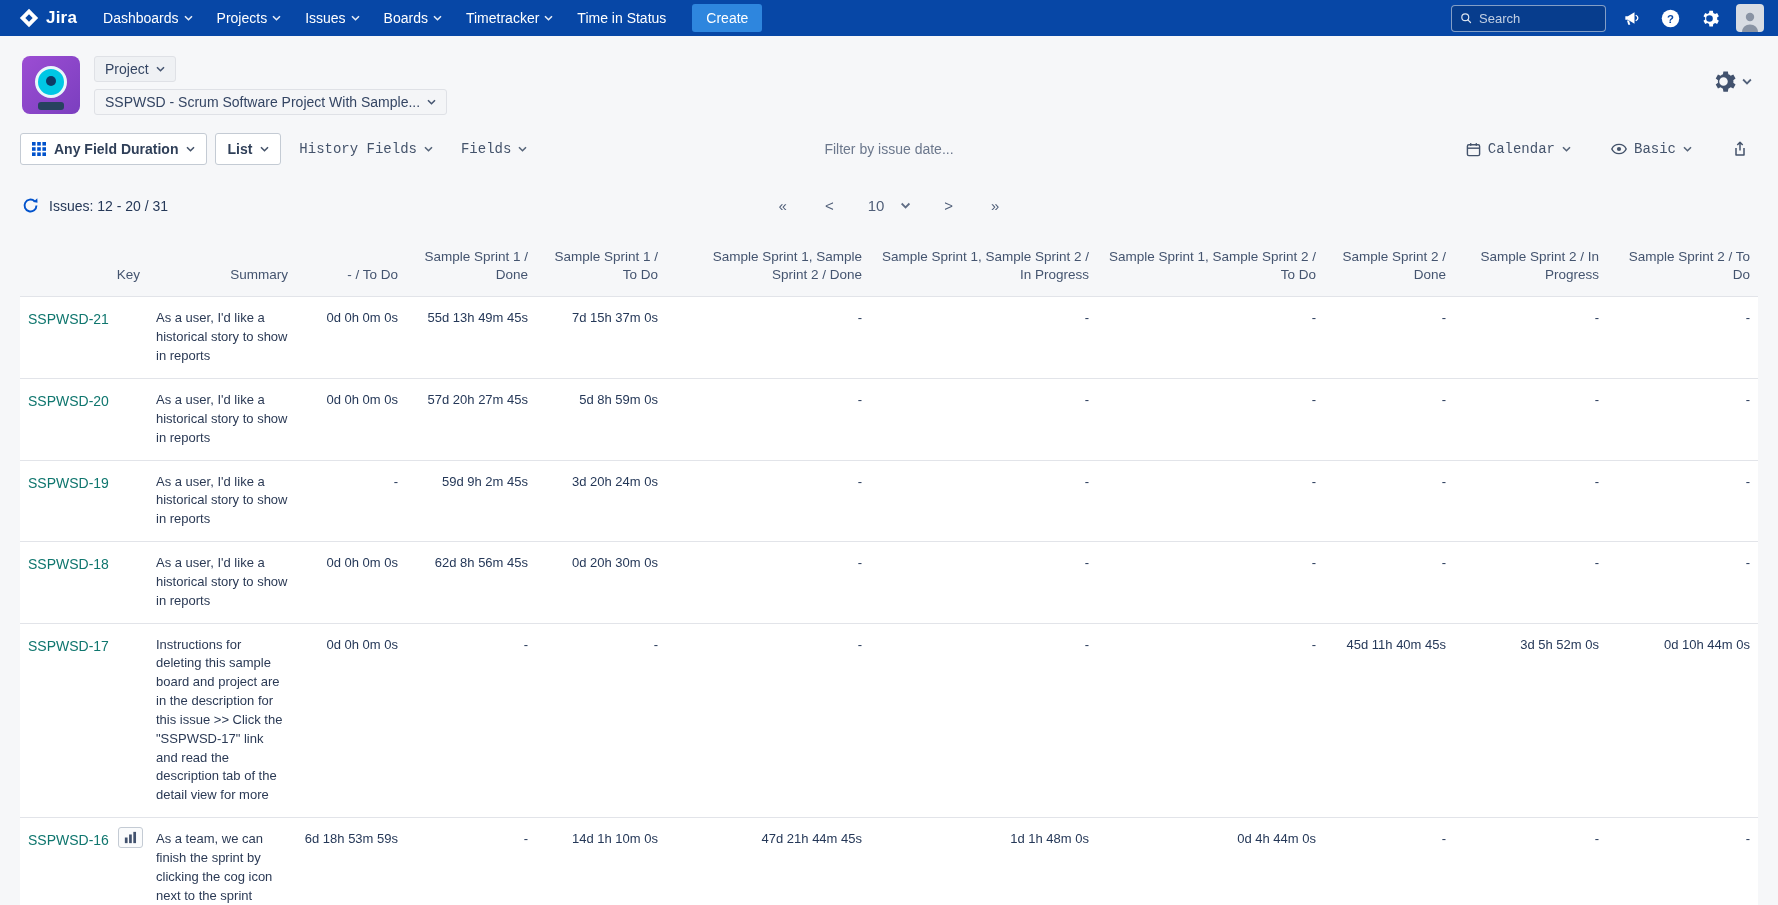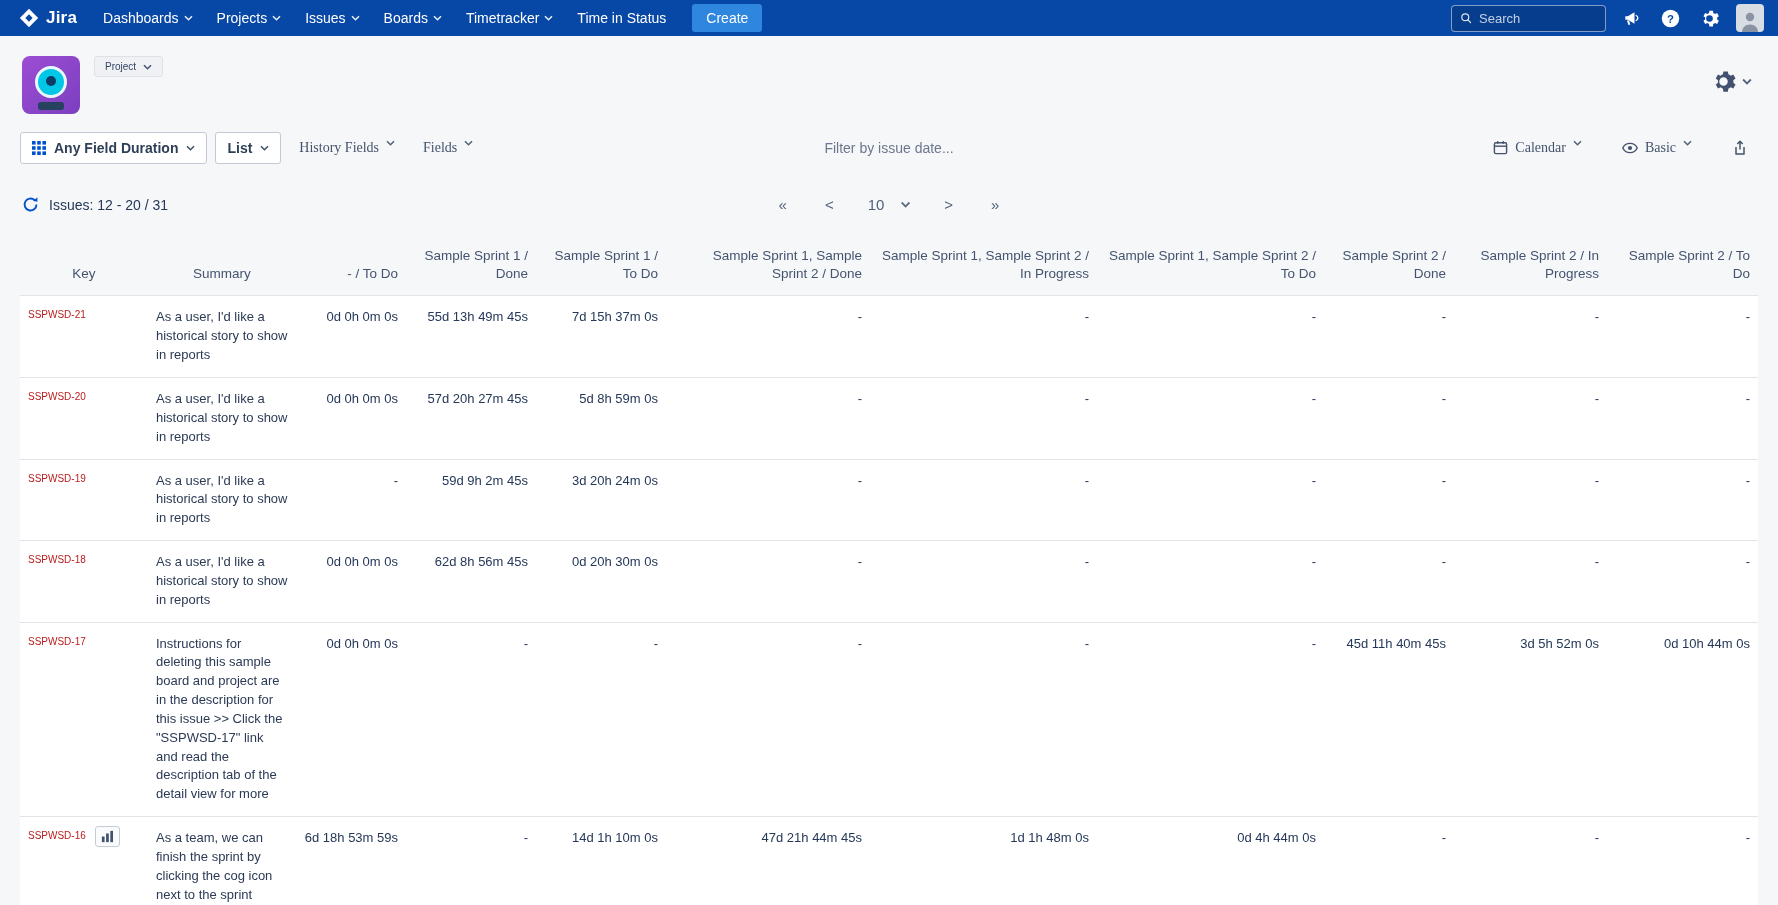--- a/index.html
+++ b/index.html
@@ -60,36 +60,36 @@
     background:#0E3A66;
   }
   .project-avatar .pa-base {
     position:absolute; left:16px; bottom:4px; width:26px; height:8px; border-radius:3px;
     background:#27425F;
   }
   .ph-controls { display:flex; flex-direction:column; gap:7px; }
   .ph-btn {
     display:inline-flex; align-items:center; gap:7px; background:#EFF1F4;
     border:1px solid #DFE1E6; border-radius:3px; color:#344563; font-family:inherit;
-    font-size:10px; padding:4px 10px; cursor:pointer; width:max-content;
+    font-size:14px; padding:4px 10px; cursor:pointer; width:max-content;
   }
   .ph-btn.project-select { min-width:330px; justify-content:space-between; background:#F4F5F7; }
   .ph-settings { position:absolute; right:26px; top:32px; display:flex; align-items:center; gap:5px; cursor:pointer; }
   
   .toolbar { display:flex; align-items:center; padding:8px 20px 10px 20px; position:relative; }
   .tb-left { display:flex; align-items:center; gap:8px; }
   .tb-btn {
     display:inline-flex; align-items:center; gap:8px; background:#fff;
     border:1px solid #C4CBD4; border-radius:3px; color:#344563; font-family:inherit;
     font-size:14px; padding:7px 11px; cursor:pointer; white-space:nowrap;
   }
   .tb-btn.bold { font-weight:bold; color:#2F3F58; }
   .tb-ghost {
-    display:inline-flex; align-items:flex-start; gap:7px; background:transparent; border:none;
-    color:#44536B; font-family:Liberation Serif, serif; font-size:14px; padding:7px 10px; cursor:pointer; white-space:nowrap;
+    display:inline-flex; align-items:center; gap:7px; background:transparent; border:none;
+    color:#44536B; font-family:Liberation Mono, monospace; font-size:14px; padding:7px 10px; cursor:pointer; white-space:nowrap;
   }
   .tb-filter {
     position:absolute; left:50%; transform:translateX(-50%);
     border:none; background:transparent; outline:none; font-family:inherit;
     font-size:14px; color:#344563; width:230px; text-align:center;
   }
   .tb-filter::placeholder { color:#6B778C; }
   .tb-right { margin-left:auto; display:flex; align-items:center; gap:20px; }
   
   .status-row {
@@ -103,28 +103,28 @@
   }
   .pg-btn { background:none; border:none; color:#505F79; font-size:15px; font-family:inherit; cursor:pointer; padding:2px 4px; }
   .pg-size { display:flex; align-items:center; gap:16px; cursor:pointer; }
   
   .table-wrap { padding:16px 20px 0 20px; }
   table { border-collapse:collapse; table-layout:fixed; width:100%; background:transparent; }
   th {
     font-weight:normal; color:#44546F; font-size:13.5px; text-align:right;
     vertical-align:bottom; padding:8px 8px 12px 8px; line-height:1.35;
   }
-  th.left { text-align:center; }
+  th.left { text-align:right; }
   td {
     border-top:1px solid #E2E4E9; padding:12px 8px; vertical-align:top;
     font-size:13px; color:#253858; text-align:right; line-height:1.45; background:#fff;
   }
   td.left { text-align:left; }
   .key-cell-inner { display:flex; align-items:flex-start; gap:9px; }
-  .key-link { color:#b91c1c; text-decoration:none; font-size:10px; cursor:pointer; white-space:nowrap; }
+  .key-link { color:#0f766e; text-decoration:none; font-size:14px; cursor:pointer; white-space:nowrap; }
   .chart-btn {
     display:inline-flex; align-items:center; justify-content:center;
     border:1px solid #C4CBD4; border-radius:3px; background:#FAFBFC;
     padding:3px 5px; cursor:pointer; margin-top:-3px;
   }
   .summary-text { font-size:13px; color:#2B3A55; }
 </style>
 </head>
 <body>
 
@@ -213,20 +213,26 @@
 
   <section class="project-header">
     <div class="project-avatar">
       <div class="pa-circle"></div>
       <div class="pa-dot"></div>
       <div class="pa-base"></div>
     </div>
     <div class="ph-controls">
       <button class="ph-btn">
         <span>Project</span>
+        <svg class="chev" width="9" height="6" viewBox="0 0 9 6">
+            <path d="M1 1.2l3.5 3.5L8 1.2" fill="none" stroke="currentColor" stroke-width="1.6"></path>
+          </svg>
+      </button>
+      <button class="ph-btn project-select">
+        <span>SSPWSD - Scrum Software Project With Sample...</span>
         <svg class="chev" width="9" height="6" viewBox="0 0 9 6">
             <path d="M1 1.2l3.5 3.5L8 1.2" fill="none" stroke="currentColor" stroke-width="1.6"></path>
           </svg>
       </button>
     </div>
     <div class="ph-settings">
       <svg width="27" height="27" viewBox="0 0 24 24">
         <path fill="#42526E" fill-rule="evenodd" d="M12 8.2a3.8 3.8 0 100 7.6 3.8 3.8 0 000-7.6zm8.8 3.8c0 .4 0 .8-.1 1.2l2 1.5-2 3.5-2.3-1a7.4 7.4 0 01-2.1 1.2l-.4 2.6h-4l-.4-2.6a7.4 7.4 0 01-2.1-1.2l-2.3 1-2-3.5 2-1.5a7.6 7.6 0 010-2.4l-2-1.5 2-3.5 2.3 1c.7-.5 1.4-.9 2.1-1.2L11.9 3h4l.4 2.6c.8.3 1.5.7 2.1 1.2l2.3-1 2 3.5-2 1.5c.1.4.1.8.1 1.2z"></path>
       </svg>
       <svg class="chev" width="10" height="7" viewBox="0 0 9 6">

